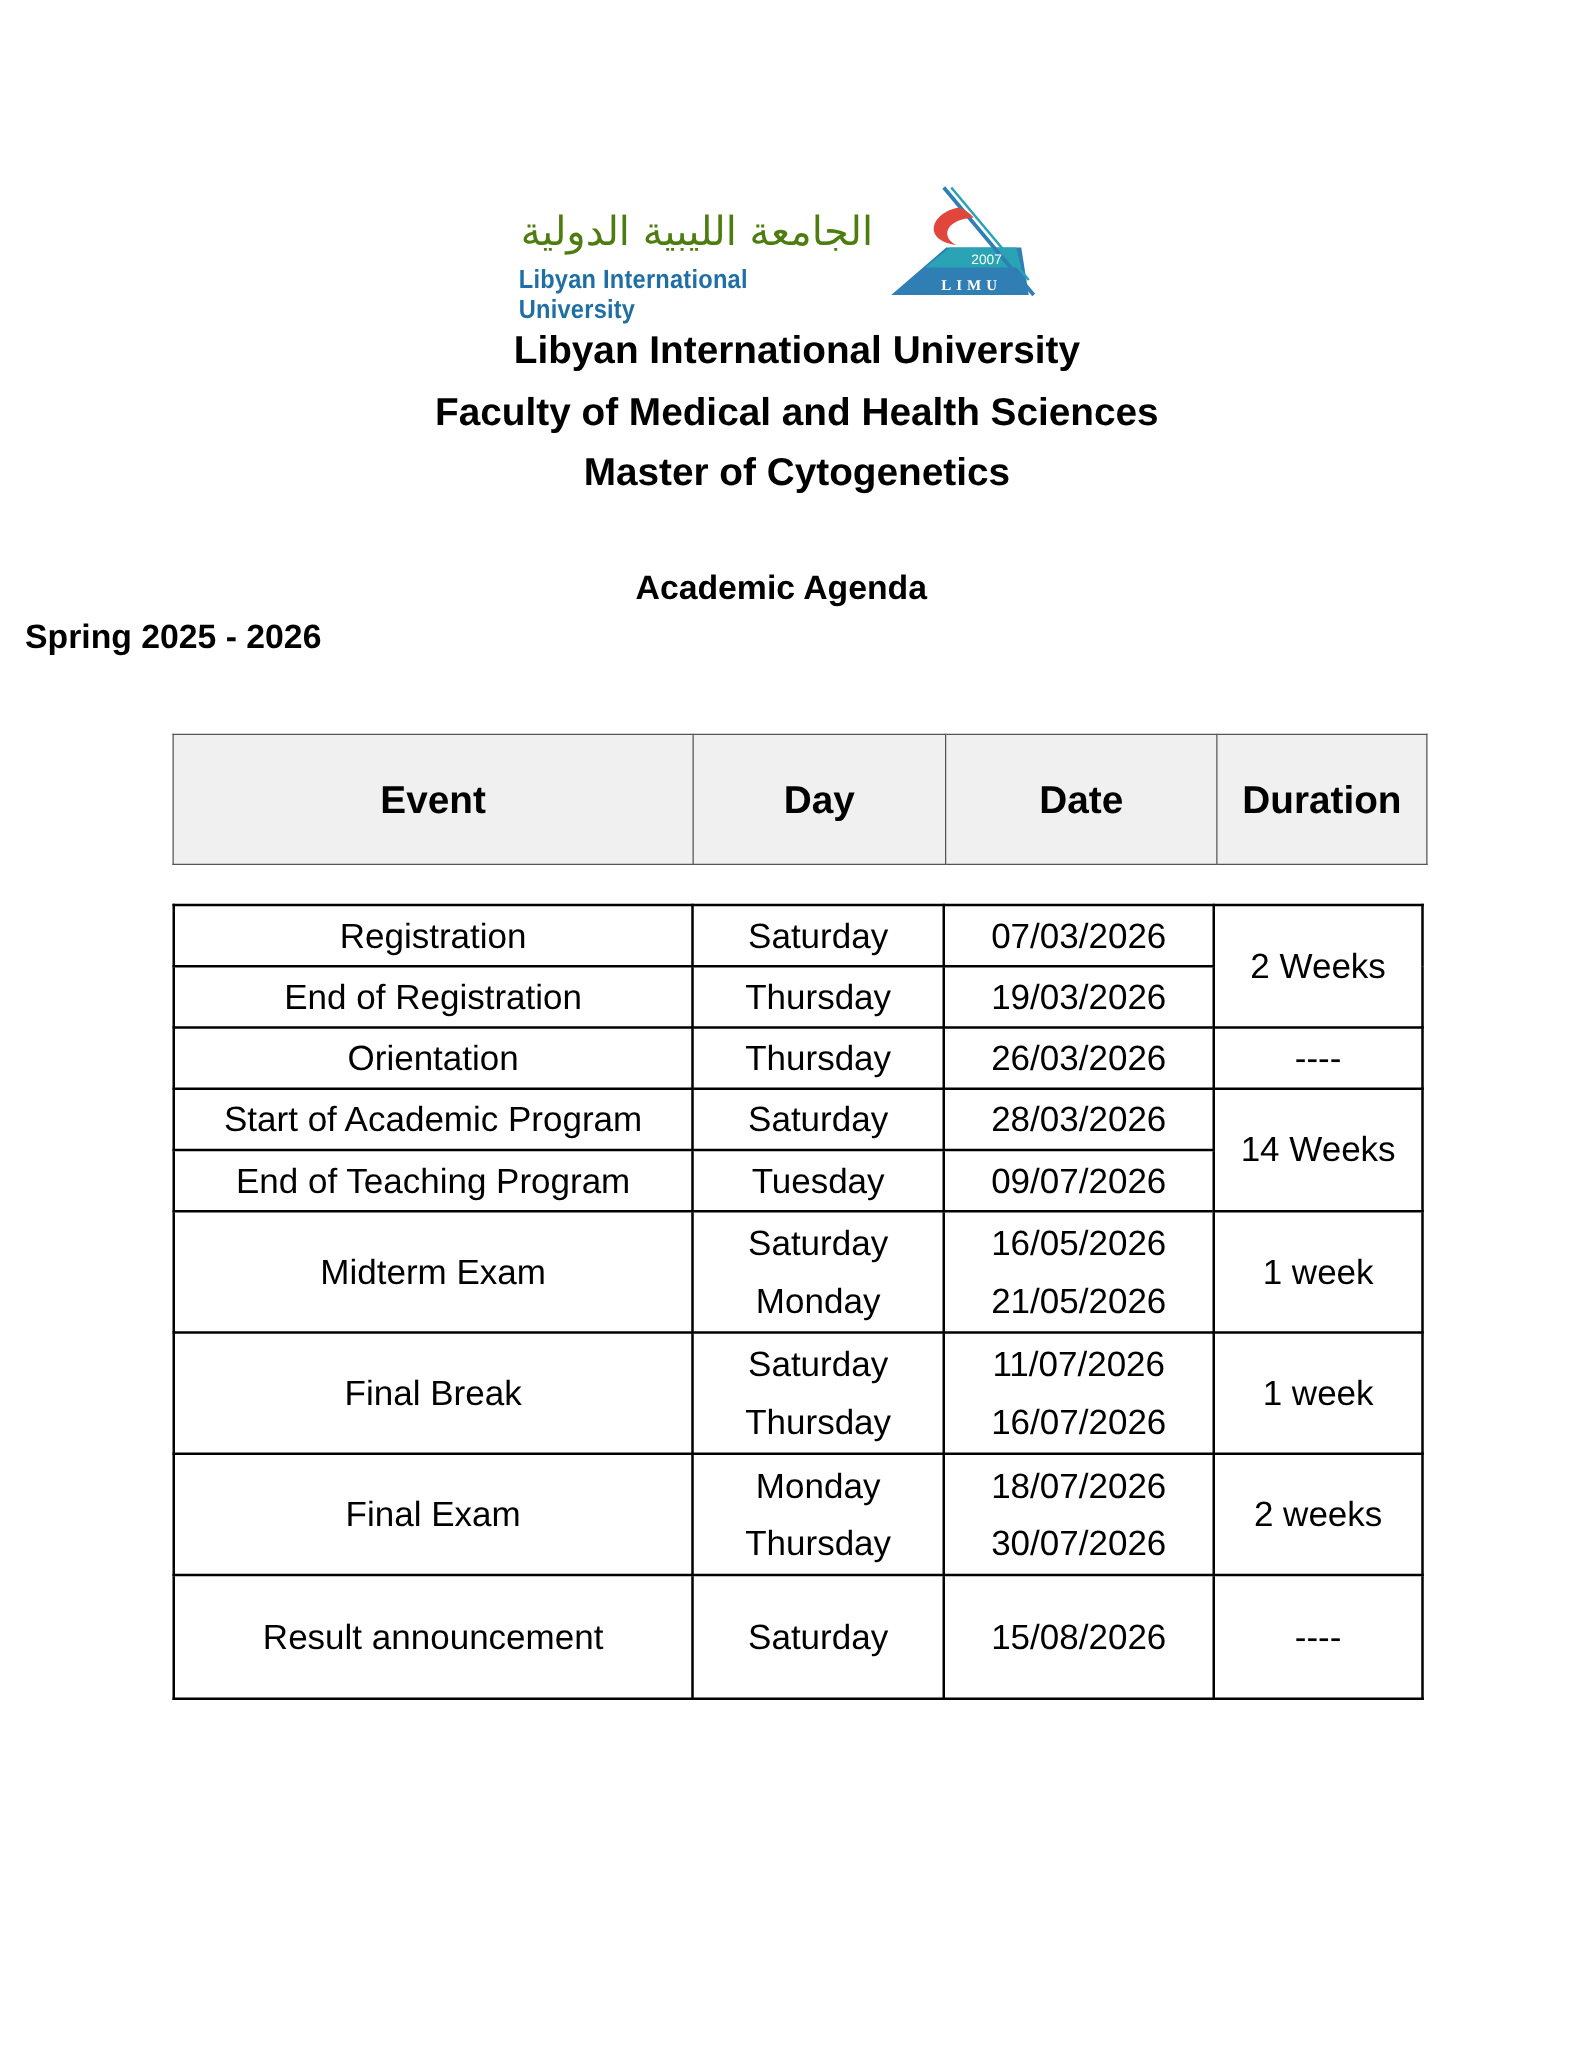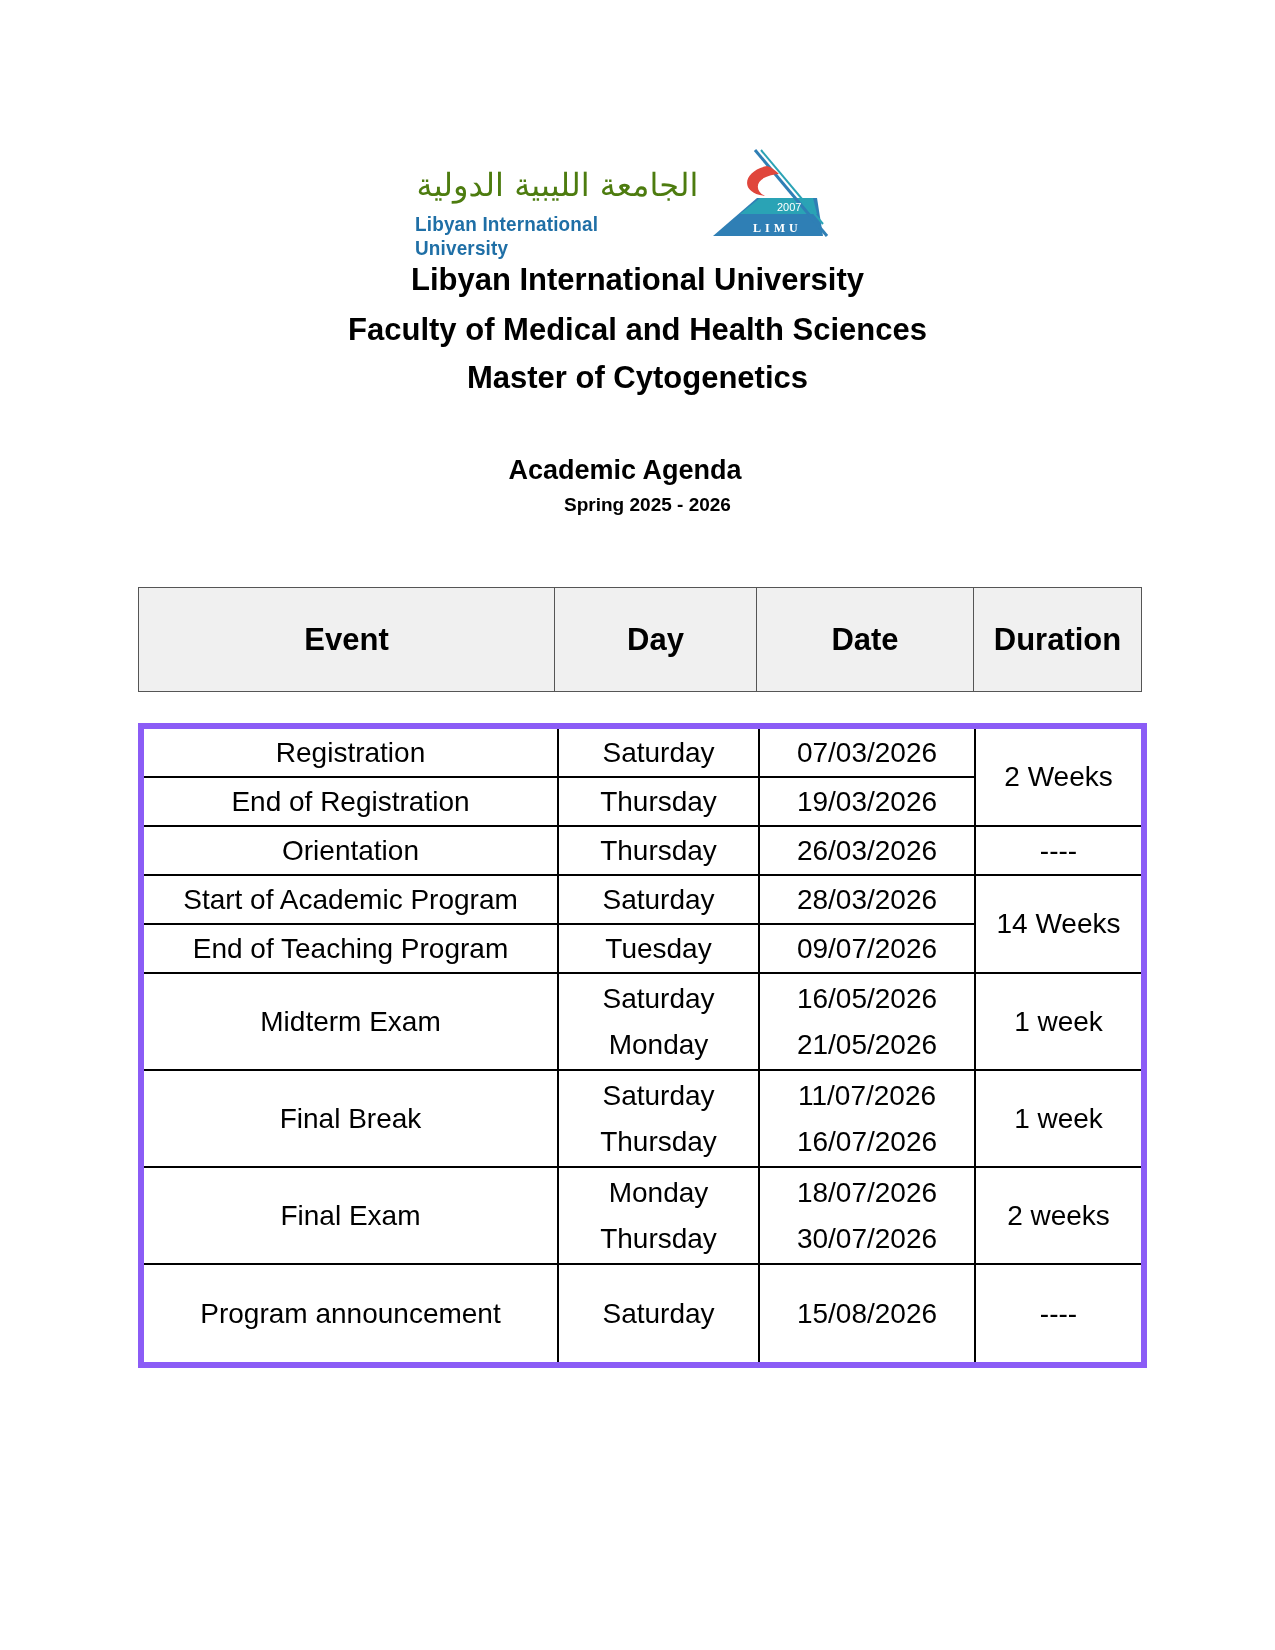--- a/index.html
+++ b/index.html
@@ -13,28 +13,28 @@
                   font-family: "Liberation Sans", sans-serif; font-weight: bold; font-size: 21px;
                   color: #1f6fa6; letter-spacing: 0.2px; transform: scaleX(0.9); transform-origin: left; }
   .logo-emblem { position: absolute; left: 290px; top: 0; width: 125px; height: 95px; }
 
   .heading { position: absolute; left: 0; width: 1275px; text-align: center; font-weight: bold; }
   .h1 { top: 262px; font-size: 31px; }
   .h2 { top: 312px; font-size: 31px; }
   .h3 { top: 360px; font-size: 31px; }
   .agenda-title { position: absolute; top: 455px; left: 0; width: 1184px; text-align: center;
                   font-weight: bold; font-size: 27px; padding-left: 66px; box-sizing: border-box; }
-  .agenda-term { position: absolute; top: 494px; left: 0; width: 1275px; text-align: center;
-                 font-weight: bold; font-size: 19px; padding-left: 20px; box-sizing: border-box; }
+  .agenda-term { position: absolute; top: 494px; left: 0; width: 1275px; 
+                 font-weight: bold; font-size: 27px; padding-left: 20px; box-sizing: border-box; }
 
   table { border-collapse: collapse; position: absolute; table-layout: fixed; }
   .header-table { left: 138px; top: 587px; width: 997px; height: 105px; }
   .header-table th { background: #f0f0f0; border: 1.5px solid #555; font-size: 31px; font-weight: bold; text-align: center; }
 
-  .body-table { left: 138px; top: 723px; width: 997px; border: 6px solid #8b5cf6; }
+  .body-table { left: 138px; top: 723px; width: 997px; border: 1px solid #8b5cf6; }
   .body-table td { border: 2.5px solid #000; font-size: 28px; text-align: center; vertical-align: middle;
                    padding: 0; line-height: 46px; }
   .body-table tr.single td { height: 47px; }
   .body-table tr.double td { height: 95px; }
   .body-table tr.tall td { height: 97px; }
   .c-event { width: 413px; margin-top: 12px; }
   .c-day { width: 199px; }
   .c-date { width: 214px; }
   .c-dur { width: 165px; }
   .stack div { line-height: 46px; }
@@ -133,19 +133,19 @@
       <div>Monday</div>
       <div>Thursday</div>
     </td>
     <td class="stack">
       <div>18/07/2026</div>
       <div>30/07/2026</div>
     </td>
     <td>2 weeks</td>
   </tr>
   <tr class="tall">
-    <td>Program announcement</td>
+    <td>Result announcement</td>
     <td>Saturday</td>
     <td>15/08/2026</td>
     <td>----</td>
   </tr>
 </tbody>
   </table>
 
 </body></html>

